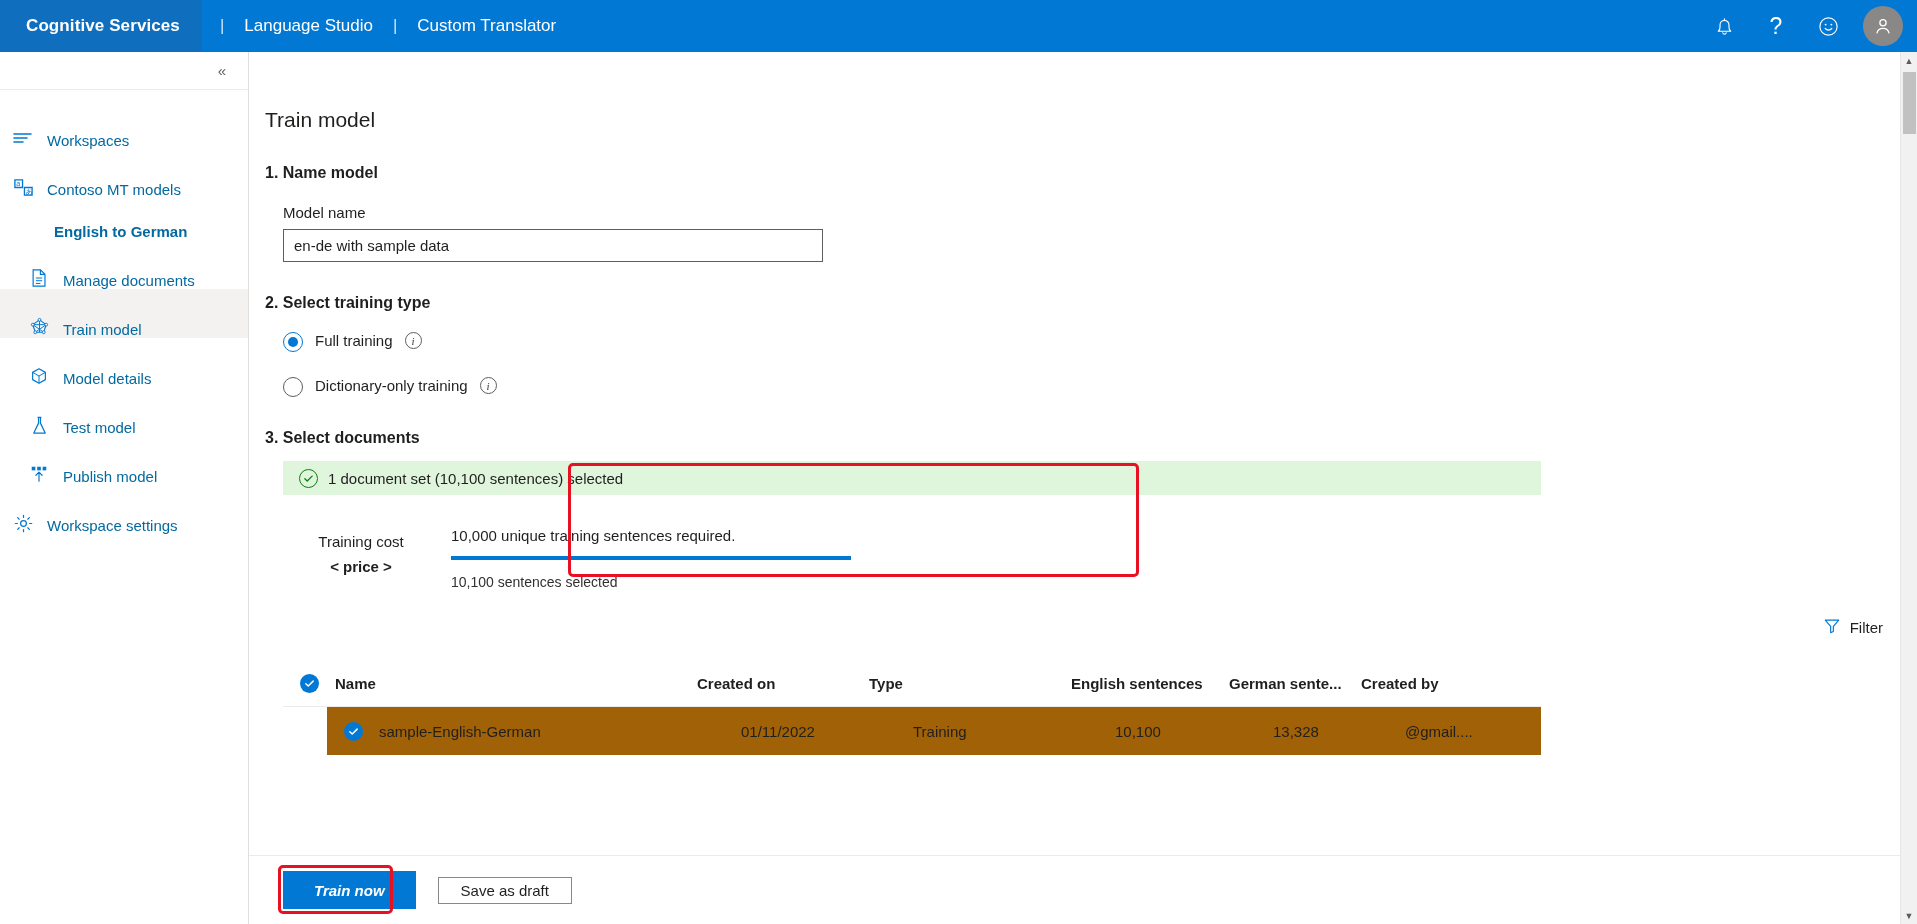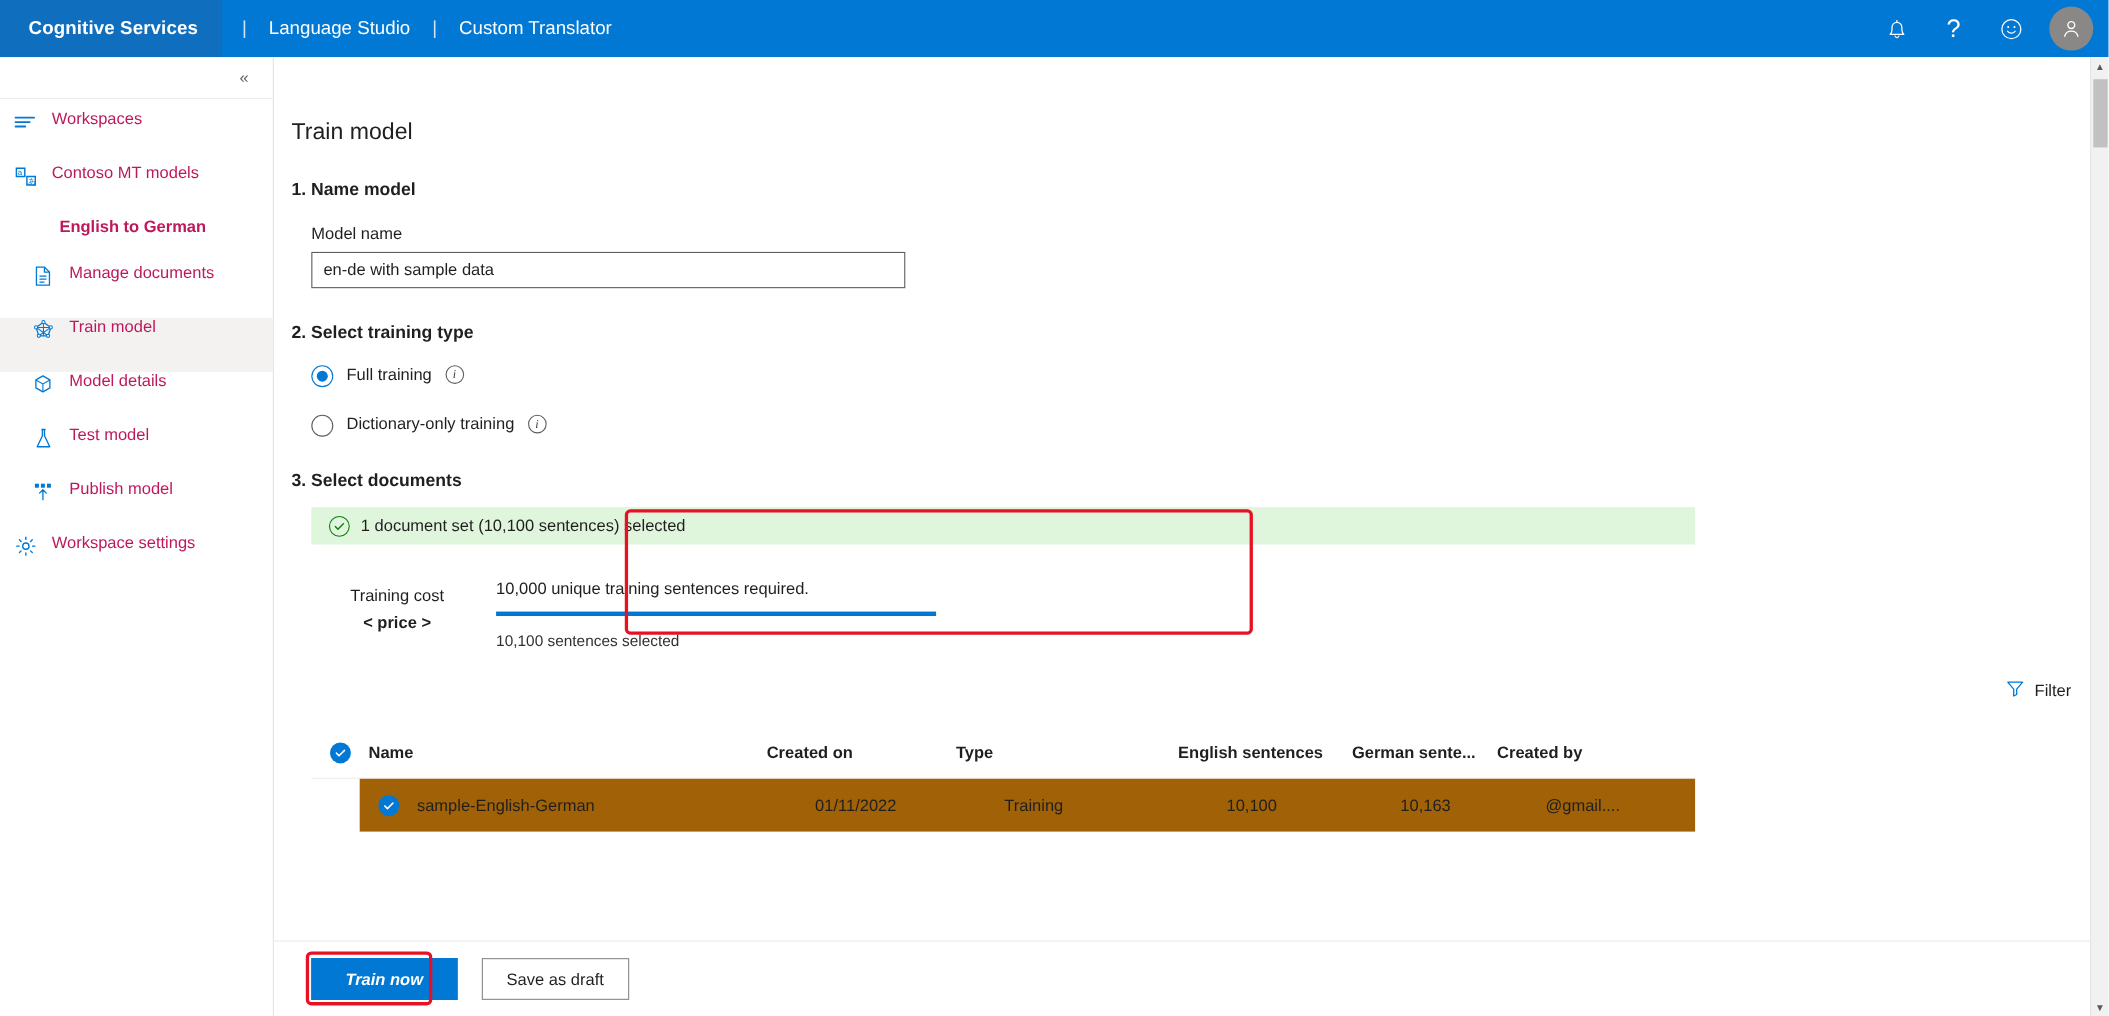--- a/index.html
+++ b/index.html
@@ -42,22 +42,22 @@
     width: 249px; flex: 0 0 249px; background: #fff;
     border-right: 1px solid #e1dfdd; display: flex; flex-direction: column;
   }
   .collapse-row {
     height: 38px; display: flex; align-items: center; justify-content: flex-end;
     padding-right: 16px; border-bottom: 1px solid #edebe9;
   }
   .collapse-btn { color: #605e5c; font-size: 15px; line-height: 1; padding: 4px 6px; }
   .nav { padding-top: 10px; }
   .nav-item {
-    display: flex; align-items: flex-start; gap: 13px;
-    height: 49px; padding-left: 12px; color: #be185d; font-size: 15px;
+    display: flex; align-items: flex-end; gap: 13px;
+    height: 49px; padding-left: 12px; color: #0369a1; font-size: 15px;
     position: relative;
   }
   .nav-item.selected { background: #f3f2f1; }
   .nav-item .ico { width: 22px; height: 22px; display: flex; align-items: center; justify-content: center; flex: 0 0 22px; }
   .nav-item.sub { padding-left: 28px; }
   .nav-item.group-title { font-weight: 700; padding-left: 54px; height: 42px; }
 
   
   .main {
     flex: 1 1 auto; min-width: 0; background: #fff; position: relative;
@@ -148,21 +148,21 @@
     display: flex; align-items: center; padding-left: 34px; gap: 22px; position: relative;
   }
   .btn-primary {
     background: #0078d4; color: #fff; font-size: 15px; font-weight: 600;
     height: 38px; padding: 0 30px; display: flex; align-items: center; justify-content: center;
     border: 1px solid #0078d4;
     font-style: italic;
   }
   .btn-default {
     background: #fff; color: #201f1e; font-size: 15px;
-    height: 38px; padding: 0 22px; display: flex; align-items: center; justify-content: center;
+    height: 27px; padding: 0 22px; display: flex; align-items: center; justify-content: center;
     border: 1px solid #8a8886;
   }
 
   
   .vscroll {
     position: absolute; right: 0; top: 0; width: 17px; bottom: 0;
     background: #f1f1f1; border-left: 1px solid #e6e6e6;
   }
   .vscroll .arrow {
     height: 17px; display: flex; align-items: center; justify-content: center;
@@ -406,21 +406,21 @@
                 <span class="cb">
                   <svg width="11" height="11" viewBox="0 0 12 12" fill="none" aria-hidden="true">
                     <path d="M2 6.2l2.6 2.6L10 3.4" stroke="#fff" stroke-width="1.6" stroke-linecap="round" stroke-linejoin="round"></path>
                   </svg>
                 </span>
               </div>
               <div class="cell c-name">sample-English-German</div>
               <div class="cell c-created">01/11/2022</div>
               <div class="cell c-type">Training</div>
               <div class="cell c-eng">10,100</div>
-              <div class="cell c-ger">10,163</div>
+              <div class="cell c-ger">13,328</div>
               <div class="cell c-by">@gmail....</div>
             </div>
           </div>
 
         </div>
       </div>
 
       <div class="footer">
         <div class="btn-primary">Train now</div>
         <div class="btn-default">Save as draft</div>

